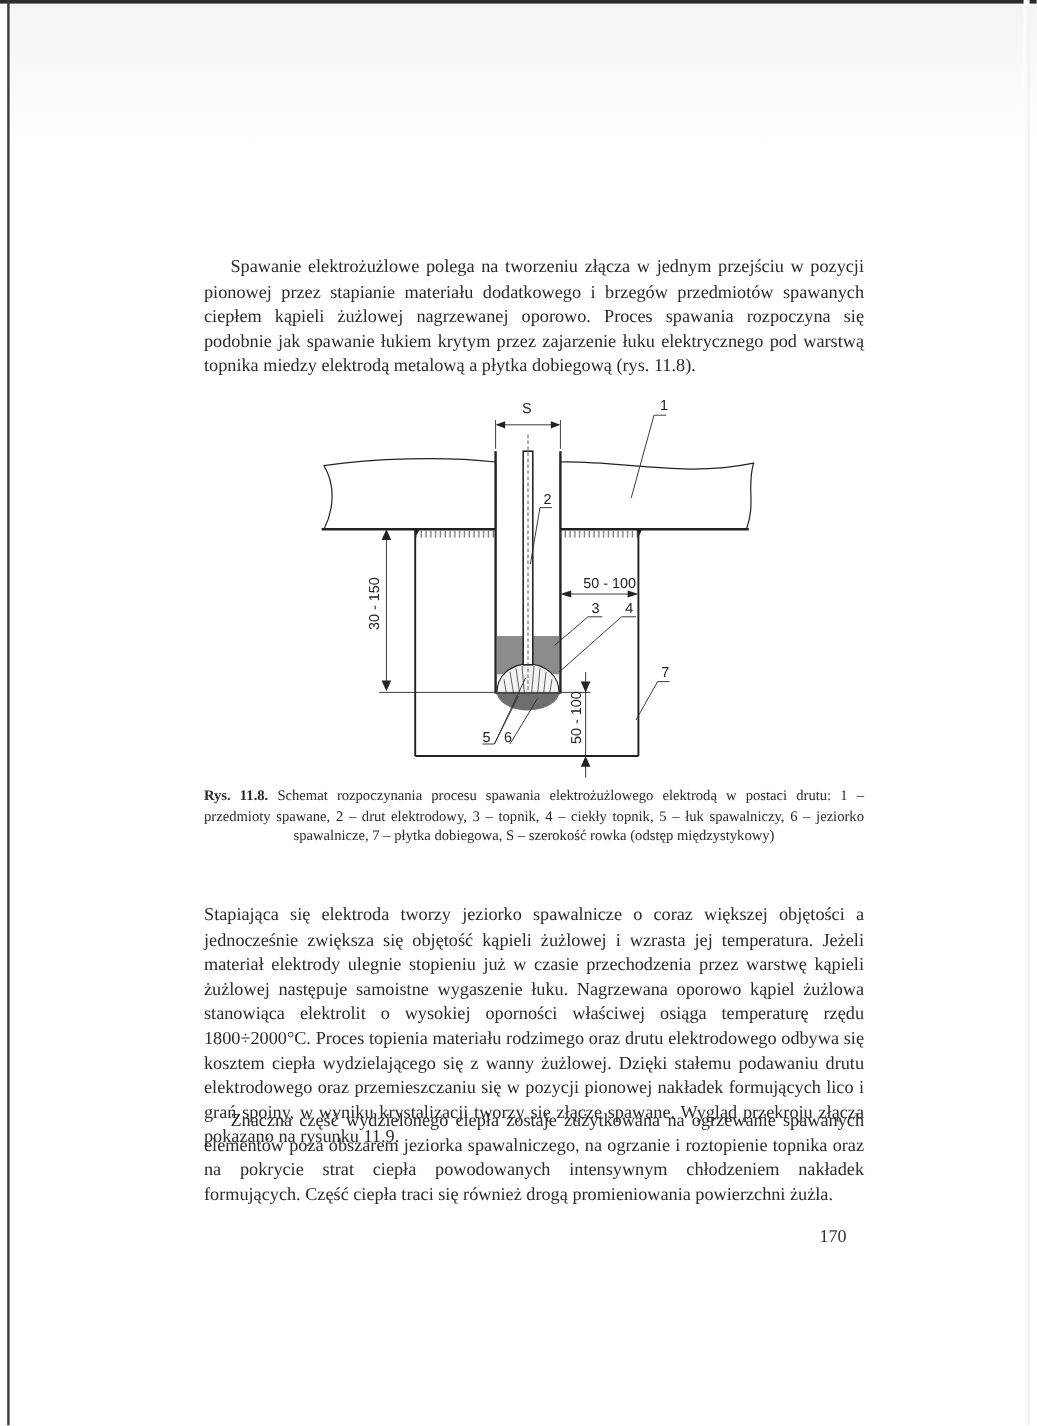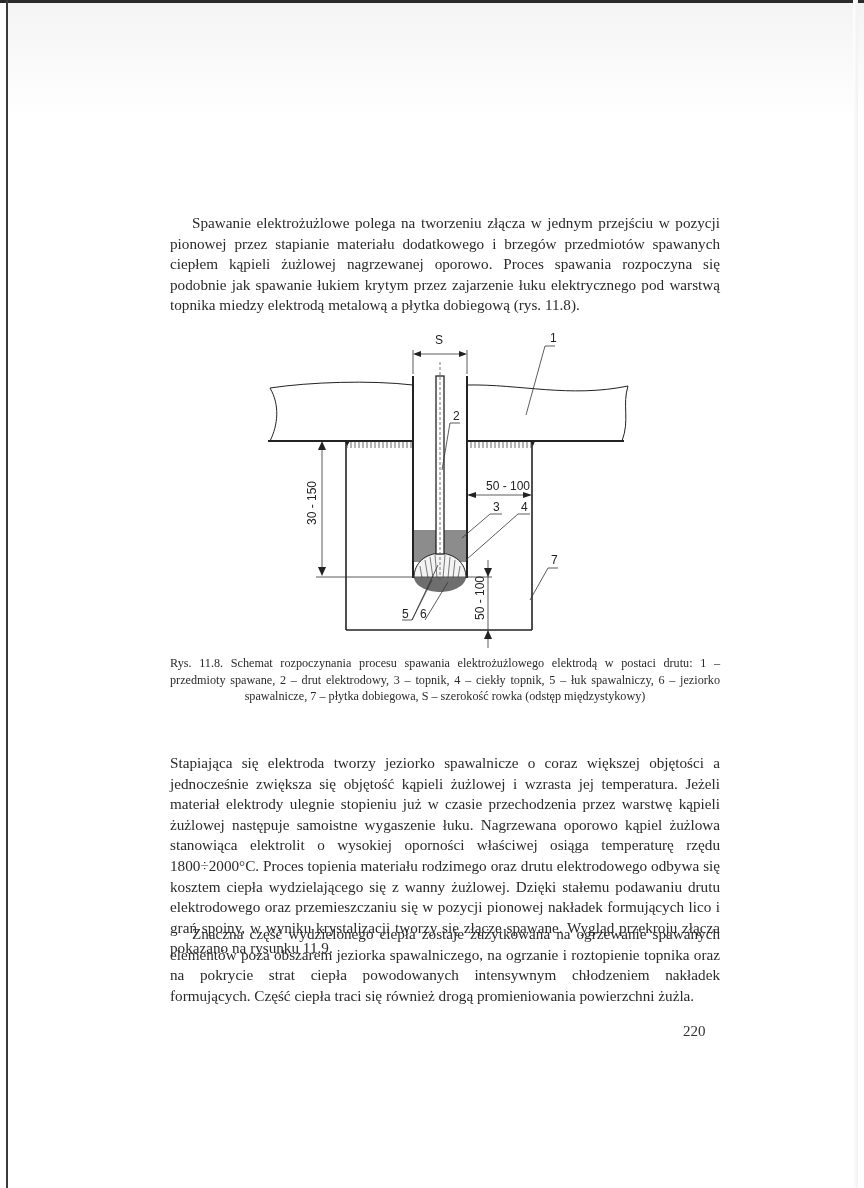--- a/index.html
+++ b/index.html
@@ -23,21 +23,21 @@
   .para-1 { top: 213px; }
   .para-2 { top: 753px; }
   .para-3 { top: 924px; }
   .ref-underline { text-decoration-color: #666; text-underline-offset: 3px; }
 
   .caption {
     position: absolute; left: 170px; width: 550px; top: 655px;
     font-size: 12.2px; line-height: 16.6px; text-align: justify; text-align-last: center;
     color: #2a2a2a;
   }
-  .caption .cap-label { font-weight: normal; }
+  .caption .cap-label { font-weight: bold; }
 
   .figure { position: absolute; left: 250px; top: 330px; width: 400px; height: 320px; }
   .figure svg { width: 400px; height: 320px; display: block; }
   .fig-text { font-family: "Liberation Sans", "DejaVu Sans", sans-serif; font-size: 12px; fill: #222; }
 
   .page-number {
     position: absolute; left: 683px; top: 1023px; font-size: 15px; color: #333;
   }
 </style>
 </head>
@@ -151,13 +151,13 @@
     <text class="fig-text" x="301" y="234">7</text>
   </svg>
 </div>
 
 <div class="caption"><span class="cap-label">Rys. 11.8.</span> <span>Schemat rozpoczynania procesu spawania elektrożużlowego elektrodą w postaci drutu: 1 – przedmioty spawane, 2 – drut elektrodowy, 3 – topnik, 4 – ciekły topnik, 5 – łuk spawalniczy, 6 – jeziorko spawalnicze, 7 – płytka dobiegowa, S – szerokość rowka (odstęp międzystykowy)</span></div>
 
 <p class="para para-2"><span>Stapiająca się elektroda tworzy jeziorko spawalnicze o coraz większej objętości a jednocześnie zwiększa się objętość kąpieli żużlowej i wzrasta jej temperatura. Jeżeli materiał elektrody ulegnie stopieniu już w czasie przechodzenia przez warstwę kąpieli żużlowej następuje samoistne wygaszenie łuku. Nagrzewana oporowo kąpiel żużlowa stanowiąca elektrolit o wysokiej oporności właściwej osiąga temperaturę rzędu 1800÷2000°C. Proces topienia materiału rodzimego oraz drutu elektrodowego odbywa się kosztem ciepła wydzielającego się z wanny żużlowej. Dzięki stałemu podawaniu drutu elektrodowego oraz przemieszczaniu się w pozycji pionowej nakładek formujących lico i grań spoiny, w wyniku krystalizacji tworzy się złącze spawane. Wygląd przekroju złącza pokazano na </span><span class="ref-underline">rysunku 11.9</span><span>.</span></p>
 
 <p class="para para-3"><span class="indent"></span><span>Znaczna część wydzielonego ciepła zostaje zużytkowana na ogrzewanie spawanych elementów poza obszarem jeziorka spawalniczego, na ogrzanie i roztopienie topnika oraz na pokrycie strat ciepła powodowanych intensywnym chłodzeniem nakładek formujących. Część ciepła traci się również drogą promieniowania powierzchni żużla.</span></p>
 
-<div class="page-number">220</div>
+<div class="page-number">170</div>
 
 </body></html>

